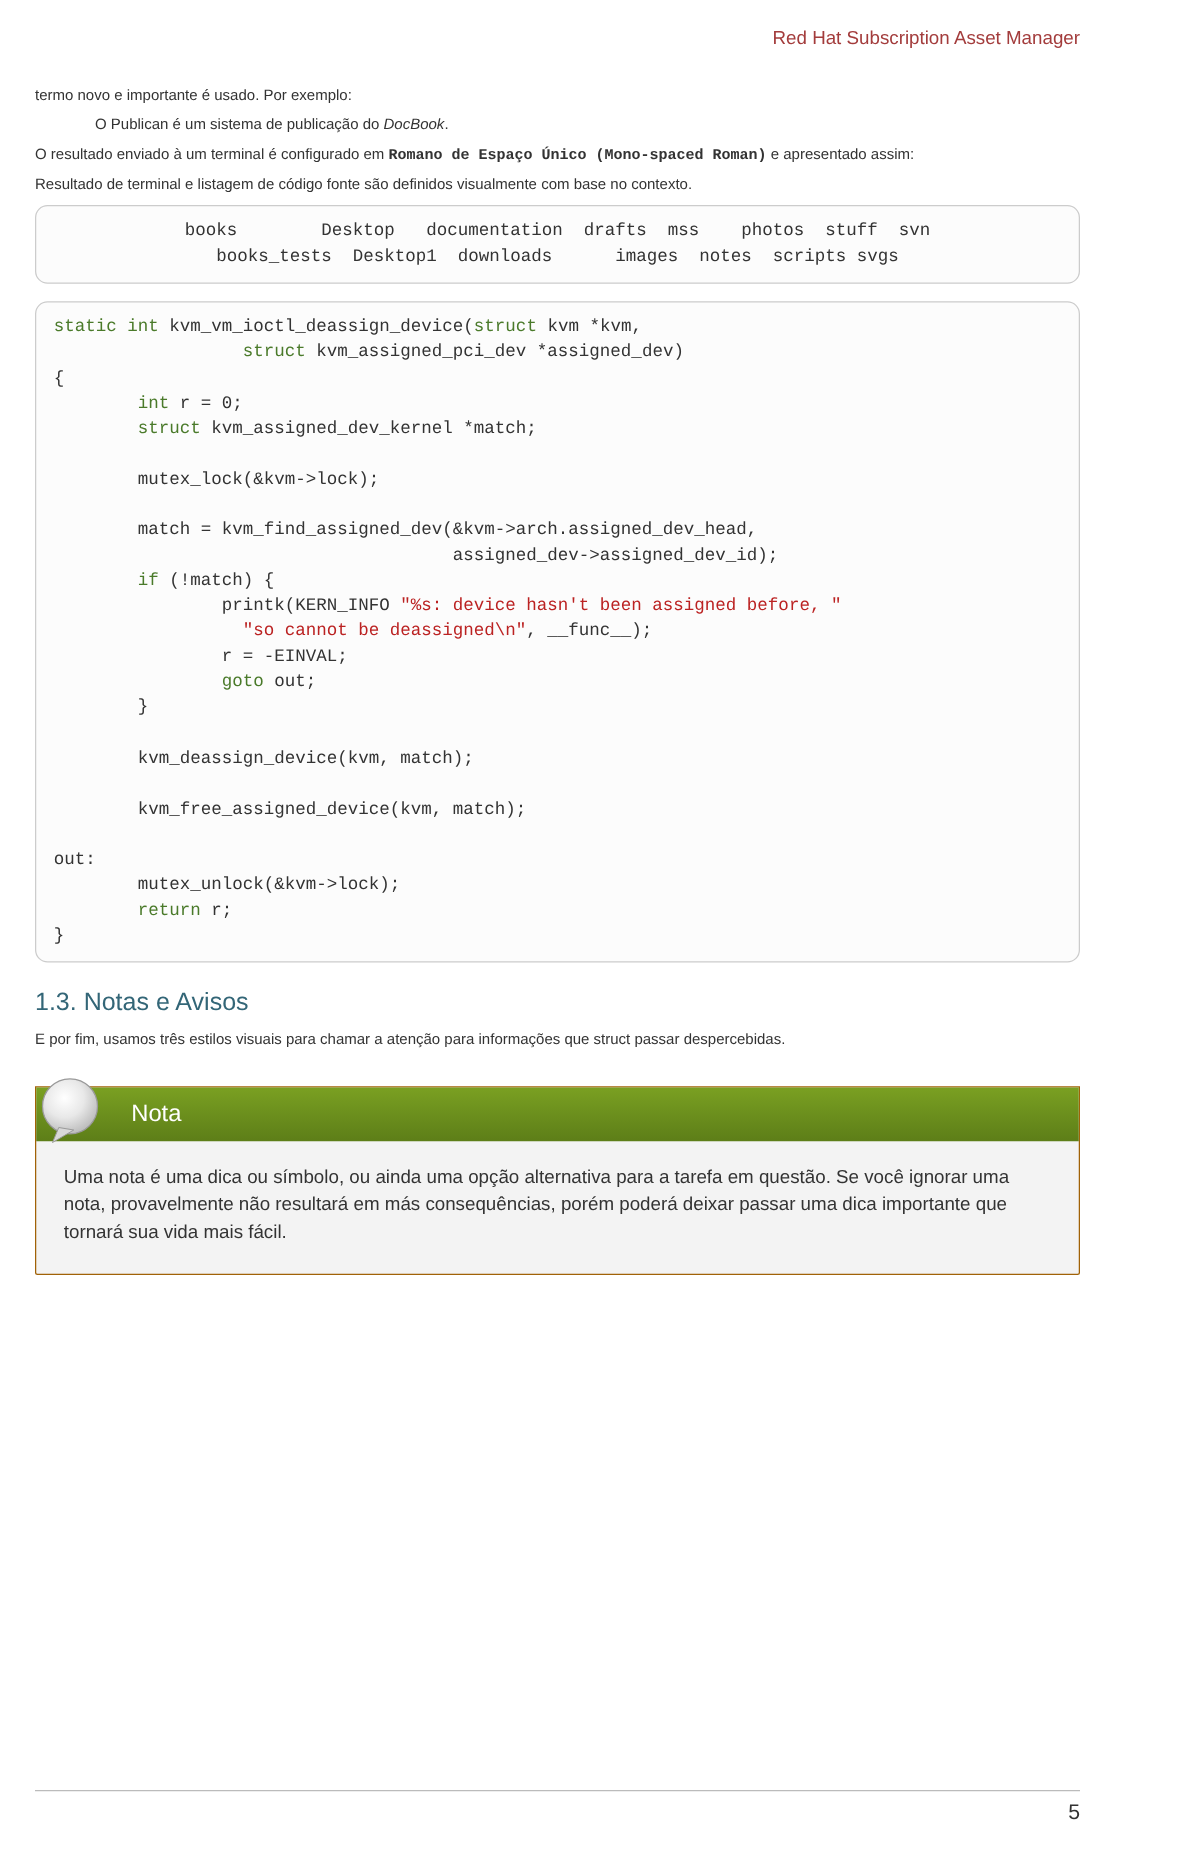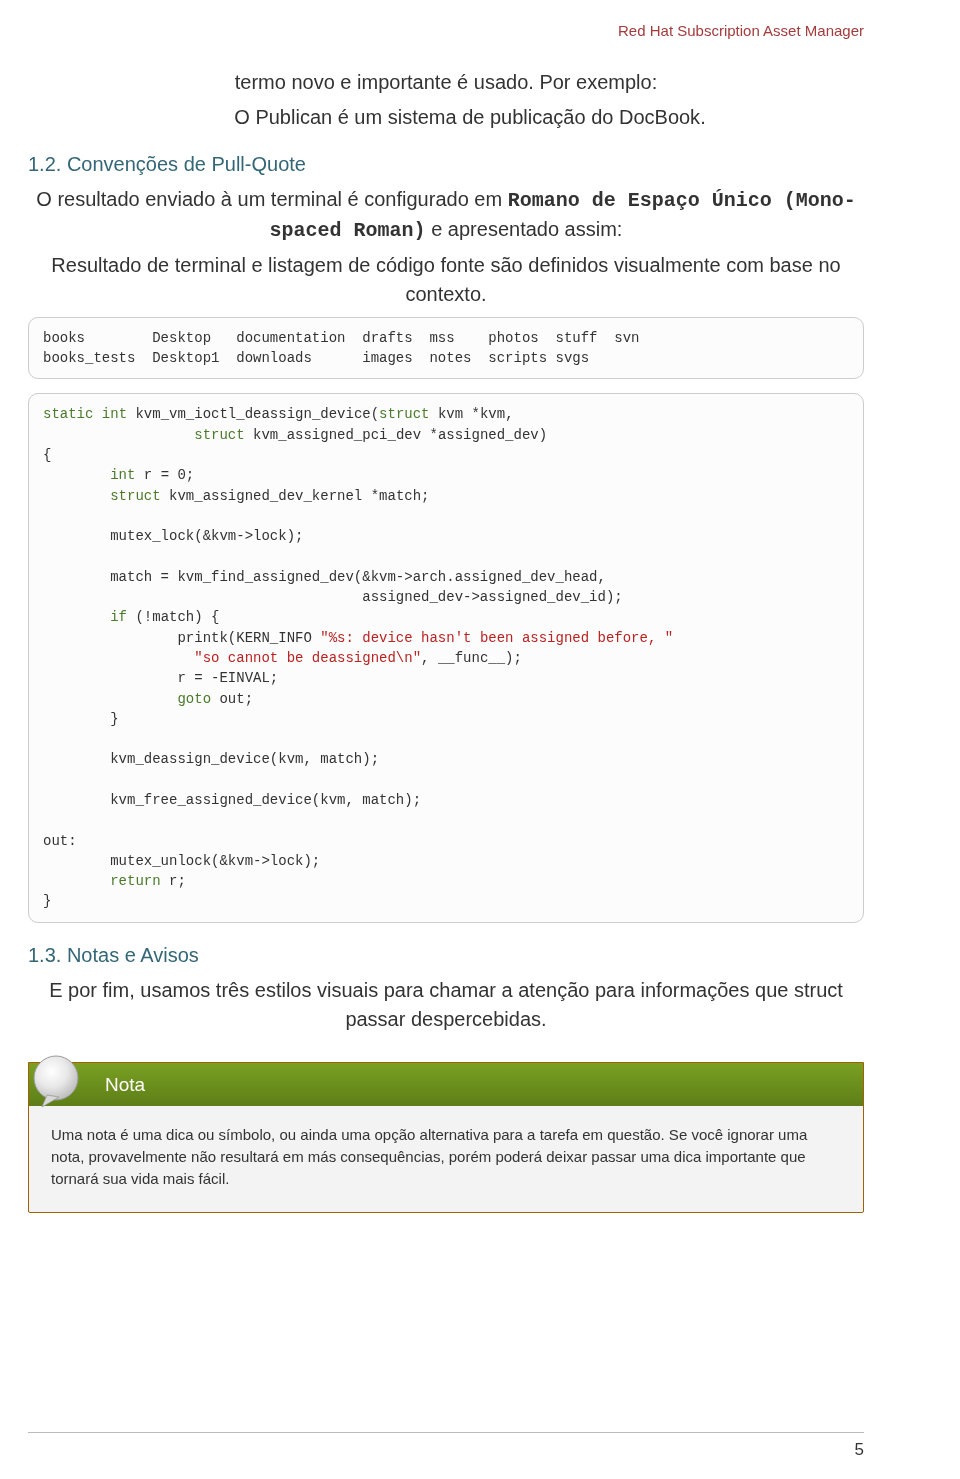--- a/index.html
+++ b/index.html
@@ -20,27 +20,26 @@
   }
   .running-head {
     color: #a33c3c;
     font-size: 15px;
     text-align: right;
     font-family: "Liberation Sans", "DejaVu Sans", Arial, sans-serif;
     margin-bottom: 26px;
   }
   .body-text {
     color: #333;
-    font-size: 20px;
-    text-align: center;
+    font-size: 12px;
   }
   .indent {
     margin-left: 48px;
   }
-  .italic { }
+  .italic { font-style: italic; }
   .h2 {
     color: #336677;
     font-size: 20px;
     font-weight: 500;
     margin: 18px 0 2px 0;
   }
   .mono-bold {
     font-family: "Liberation Mono", "DejaVu Sans Mono", monospace;
     font-weight: bold;
   }
@@ -48,20 +47,21 @@
     border: 1px solid #ccc;
     border-radius: 10px;
     background: #fcfcfc;
     padding: 10px 14px;
     margin: 8px 0 14px 0;
     font-family: "Liberation Mono", "DejaVu Sans Mono", monospace;
     font-size: 14px;
     white-space: pre;
     overflow: hidden;
     color: #333;
+    text-align: center;
   }
   .codeblock {
     border: 1px solid #ccc;
     border-radius: 10px;
     background: #fcfcfc;
     padding: 10px 14px;
     margin: 8px 0 14px 0;
     font-family: "Liberation Mono", "DejaVu Sans Mono", monospace;
     font-size: 14px;
     white-space: pre;
@@ -125,21 +125,20 @@
 
 <div class="page">
   <div class="running-head">Red Hat Subscription Asset Manager</div>
 
   <p class="body-text">termo novo e importante é usado. Por exemplo:</p>
 
   <p class="body-text indent">
     <span>O Publican é um sistema de publicação do </span><span class="italic">DocBook</span><span>.</span>
   </p>
 
-  <div class="h2">1.2. Convenções de Pull-Quote</div>
   <p class="body-text">
     <span>O resultado enviado à um terminal é configurado em </span><span class="mono-bold">Romano de Espaço Único (Mono-spaced Roman)</span><span> e apresentado assim:</span>
   </p>
   <p class="body-text">Resultado de terminal e listagem de código fonte são definidos visualmente com base no contexto.</p>
 
   <div class="screen">books        Desktop   documentation  drafts  mss    photos  stuff  svn
 books_tests  Desktop1  downloads      images  notes  scripts svgs</div>
 
 
   <div class="codeblock"><span class="tok-kw">static</span><span class="tok-plain"> </span><span class="tok-type">int</span><span class="tok-plain"> kvm_vm_ioctl_deassign_device(</span><span class="tok-kw">struct</span><span class="tok-plain"> kvm *kvm,</span>

